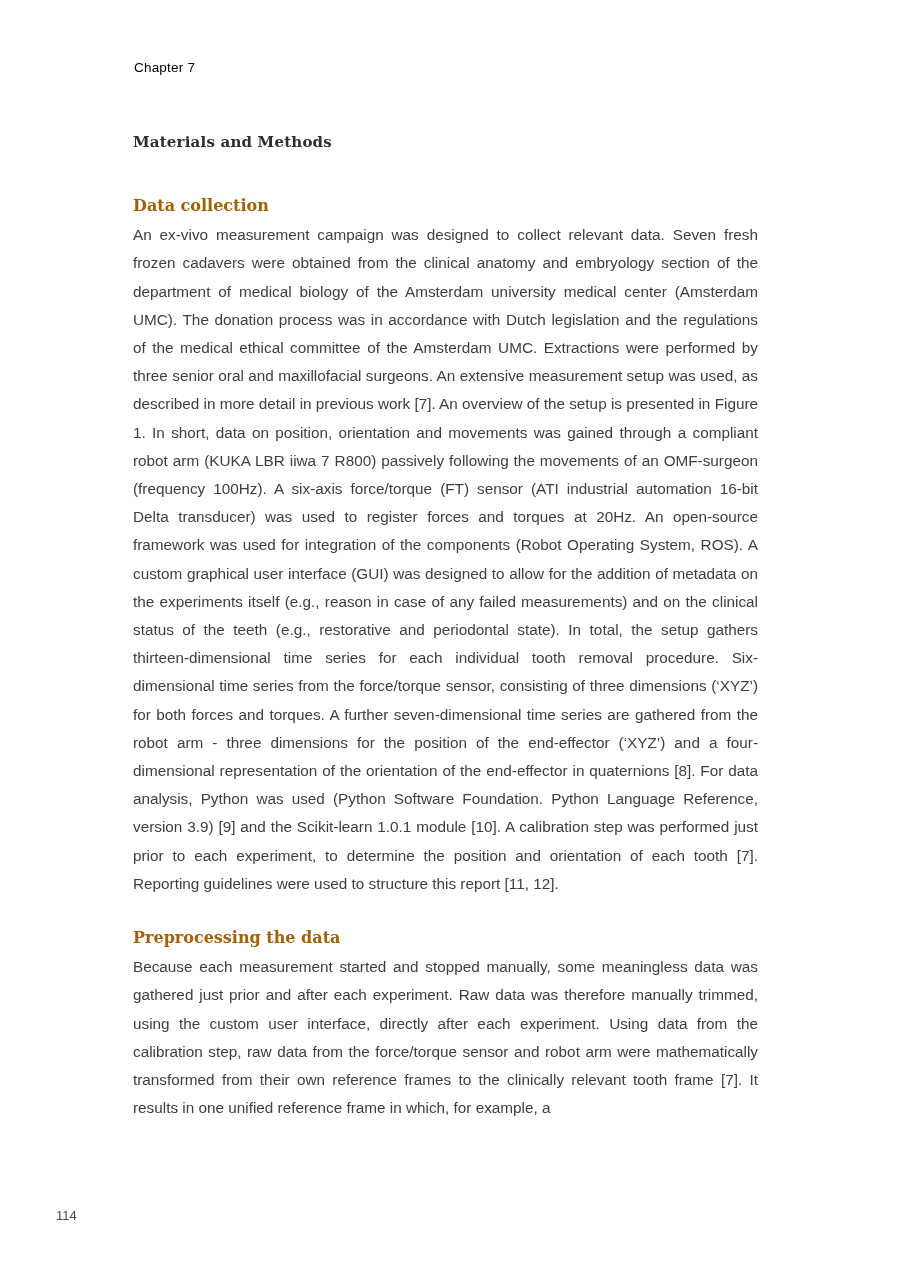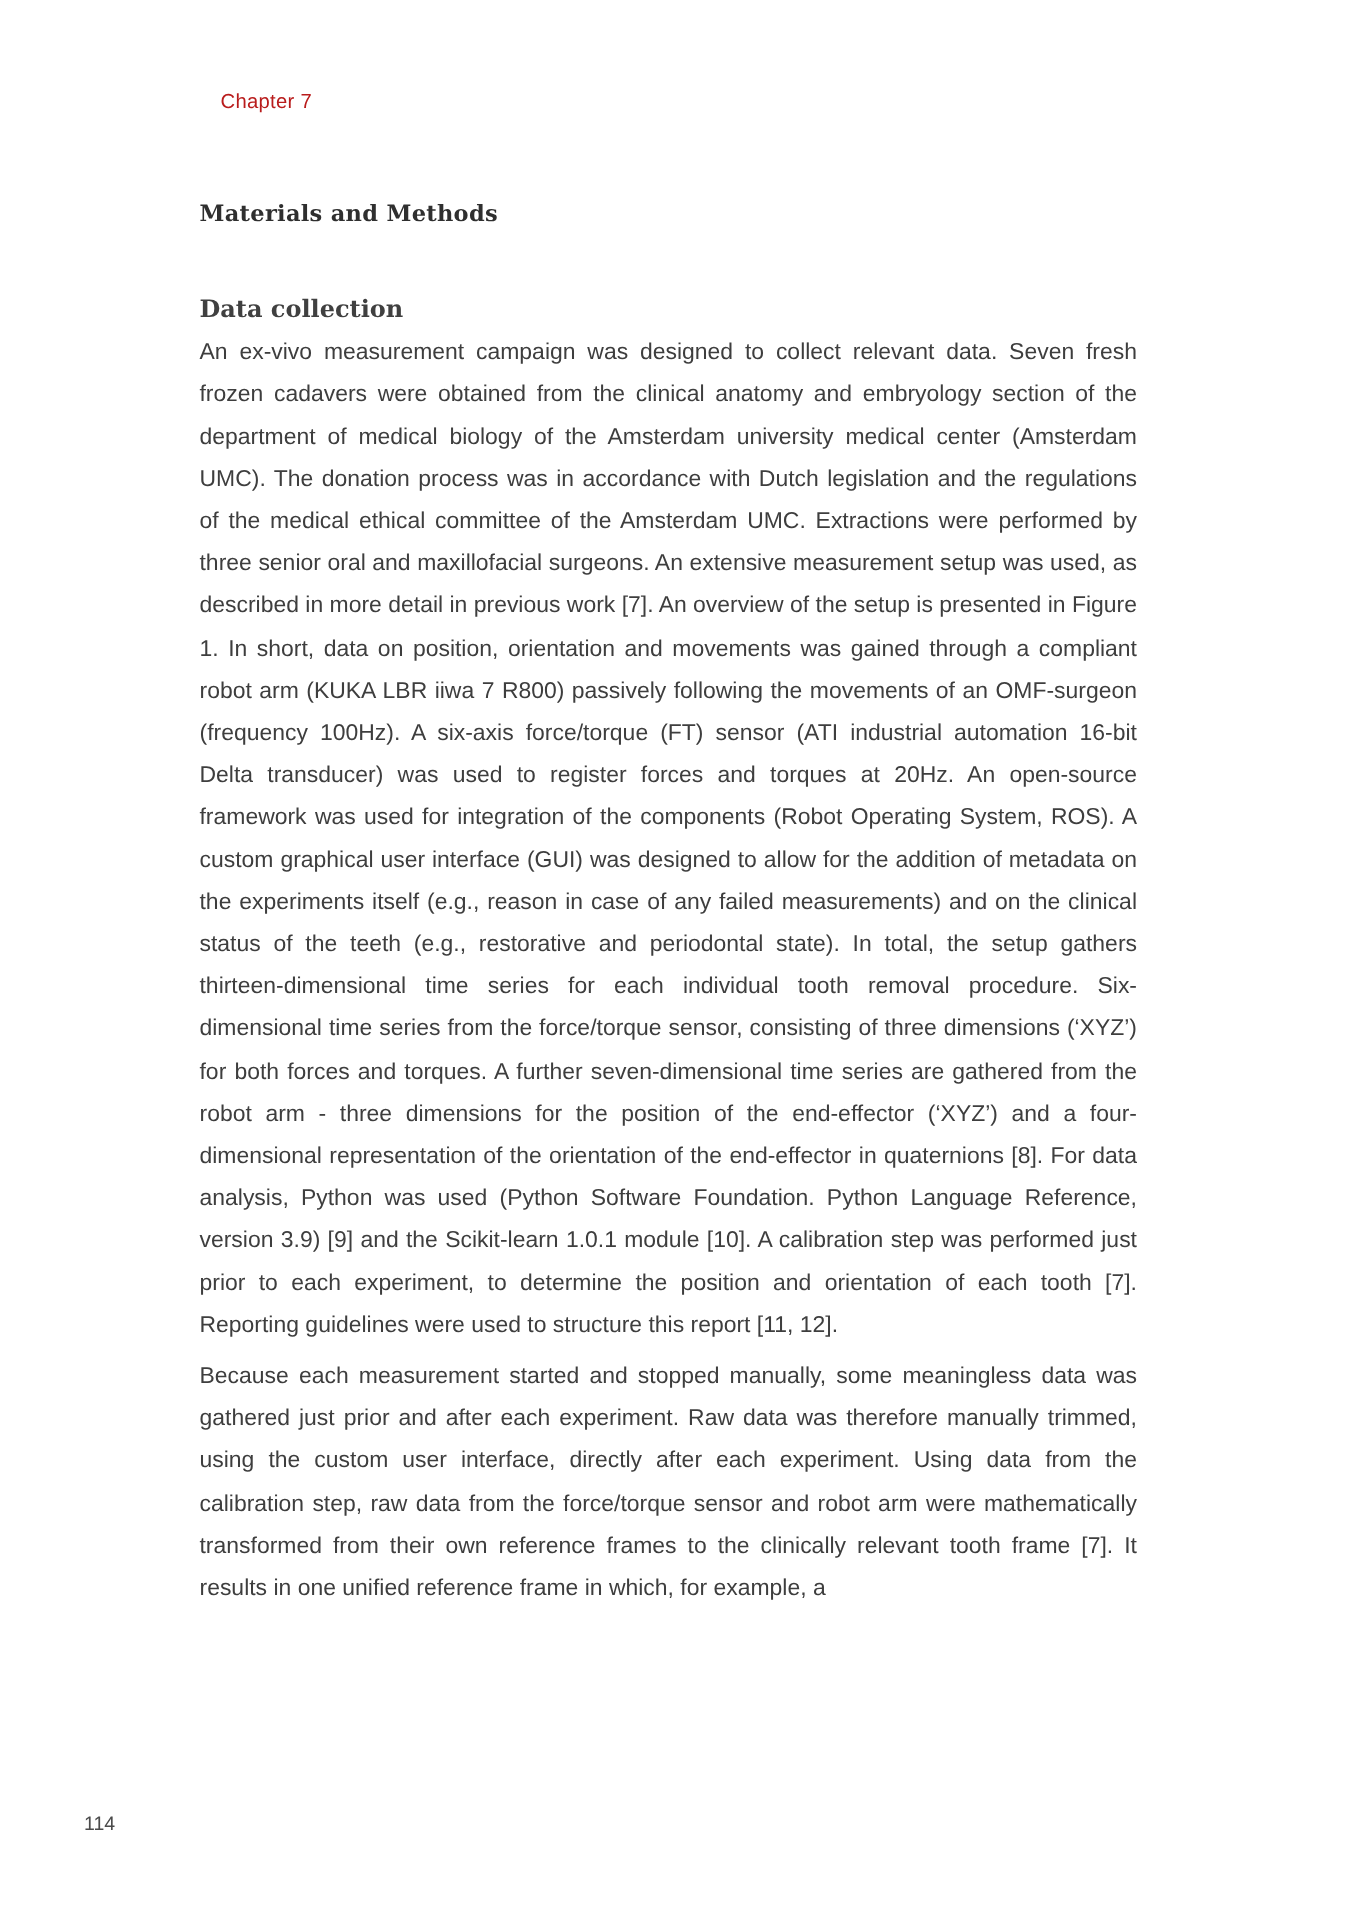--- a/index.html
+++ b/index.html
@@ -13,24 +13,24 @@
   }
   .page {
     position: absolute;
     inset: 0;
     overflow: hidden;
     background: #ffffff;
     color: #3e3e3e;
   }
   .running-header {
     position: absolute;
-    left: 147px;
+    left: 134px;
     top: 60px;
     font-size: 13.5px;
-    color: #b91c1c;
+    color: #000000;
     letter-spacing: 0.2px;
   }
   .title {
     position: absolute;
     left: 133px;
     top: 133px;
     margin: 0;
     font-family: "DejaVu Serif", serif;
     font-size: 15px;
     font-weight: 700;
@@ -42,21 +42,21 @@
     left: 133px;
     top: 196px;
     width: 641px;
   }
   .section-heading {
     margin: 0;
     font-family: "DejaVu Serif", serif;
     font-size: 16px;
     line-height: 1.2;
     font-weight: 700;
-    color: #404040;
+    color: #a16207;
   }
   .section-heading.second {
     margin-top: 30px;
   }
   .body-text {
     margin: 6px 16px 0 0;
     font-size: 15.3px;
     line-height: 28.2px;
     text-align: justify;
     color: #3e3e3e;
@@ -77,20 +77,21 @@
   <div class="running-header">Chapter 7</div>
 
   <h1 class="title">Materials and Methods</h1>
 
   <div class="content">
 
     <h2 class="section-heading">Data collection</h2>
 
     <p class="body-text">An ex-vivo measurement campaign was designed to collect relevant data. Seven fresh frozen cadavers were obtained from the clinical anatomy and embryology section of the department of medical biology of the Amsterdam university medical center (Amsterdam UMC). The donation process was in accordance with Dutch legislation and the regulations of the medical ethical committee of the Amsterdam UMC. Extractions were performed by three senior oral and maxillofacial surgeons. An extensive measurement setup was used, as described in more detail in previous work [7]. An overview of the setup is presented in Figure 1. In short, data on position, orientation and movements was gained through a compliant robot arm (KUKA LBR iiwa 7 R800) passively following the movements of an OMF-surgeon (frequency 100Hz). A six-axis force/torque (FT) sensor (ATI industrial automation 16-bit Delta transducer) was used to register forces and torques at 20Hz. An open-source framework was used for integration of the components (Robot Operating System, ROS). A custom graphical user interface (GUI) was designed to allow for the addition of metadata on the experiments itself (e.g., reason in case of any failed measurements) and on the clinical status of the teeth (e.g., restorative and periodontal state). In total, the setup gathers thirteen-dimensional time series for each individual tooth removal procedure. Six-dimensional time series from the force/torque sensor, consisting of three dimensions (‘XYZ’) for both forces and torques. A further seven-dimensional time series are gathered from the robot arm - three dimensions for the position of the end-effector (‘XYZ’) and a four-dimensional representation of the orientation of the end-effector in quaternions [8]. For data analysis, Python was used (Python Software Foundation. Python Language Reference, version 3.9) [9] and the Scikit-learn 1.0.1 module [10]. A calibration step was performed just prior to each experiment, to determine the position and orientation of each tooth [7]. Reporting guidelines were used to structure this report [11, 12].</p>
 
+    <h2 class="section-heading second">Preprocessing the data</h2>
 
     <p class="body-text">Because each measurement started and stopped manually, some meaningless data was gathered just prior and after each experiment. Raw data was therefore manually trimmed, using the custom user interface, directly after each experiment. Using data from the calibration step, raw data from the force/torque sensor and robot arm were mathematically transformed from their own reference frames to the clinically relevant tooth frame [7]. It results in one unified reference frame in which, for example, a</p>
 
   </div>
 
   <div class="page-number">114</div>
 
 </div>
 
 </body></html>

